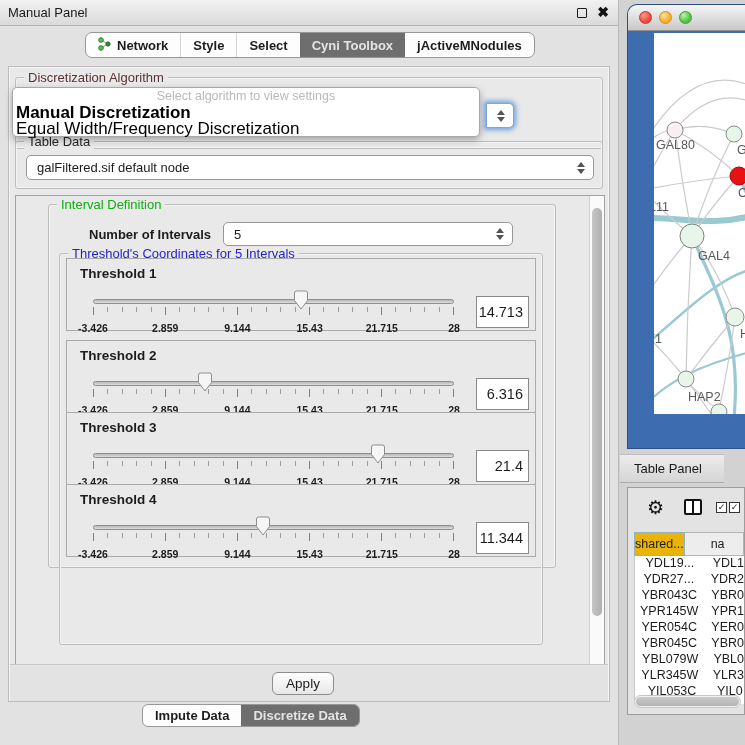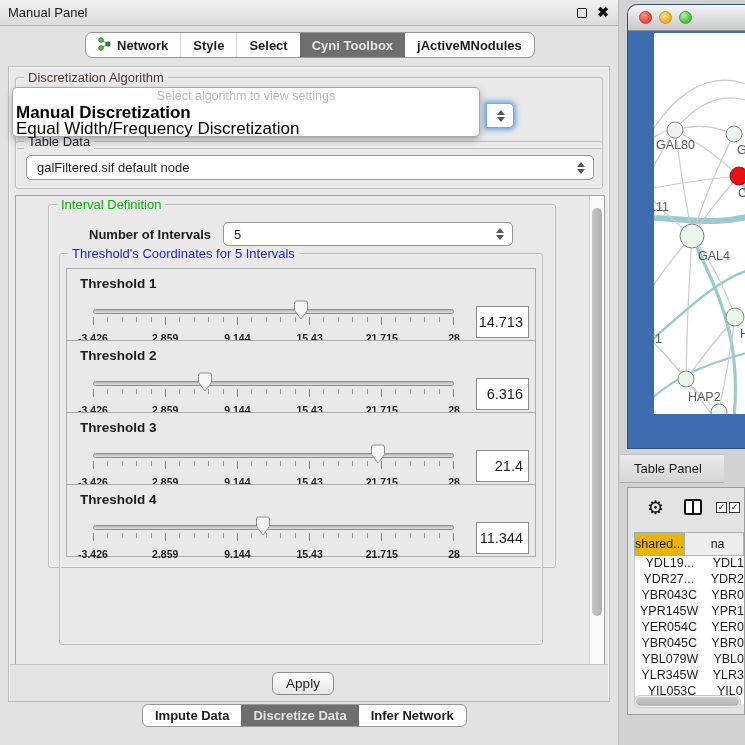--- a/index.html
+++ b/index.html
@@ -212,21 +212,21 @@
           <span class="combo-text">5</span>
           <span class="spinner">
               <span class="up"></span>
               <span class="down"></span>
             </span>
         </div>
 
         <div class="thr-group">
           <span class="group-title blue-title">Threshold's Coordinates for 5 Intervals</span>
 
-          <div class="thr-panel" style="top:14px;">
+          <div class="thr-panel" style="top:4px;">
             <span class="thr-label">Threshold 1</span>
             <div class="slider-wrap">
               <div class="track"></div>
               <div class="thumb-handle" style="left:57.7%;">
                 <svg width="15" height="20" viewBox="0 0 15 20">
                     <path d="M3 1 h9 q2 0 2 2 v7.5 L7.5 19 L1 10.5 V3 q0-2 2-2 z" fill="#f6f6f6" stroke="#8d8d8d"></path>
                   </svg>
               </div>
               <div class="ticks"></div>
               <div class="tick-labels">
@@ -319,23 +319,20 @@
       <div class="apply-btn">Apply</div>
     </div>
   </div>
 
   <div class="bottom-tabs">
     <div class="tab">
         <span>Impute Data</span>
       </div>
     <div class="tab selected">
         <span>Discretize Data</span>
-      </div>
-    <div class="tab">
-        <span>Infer Network</span>
       </div>
   </div>
 
   <div class="popup">
     <div class="hint">Select algorithm to view settings</div>
     <div class="opt bold">Manual Discretization</div>
     <div class="opt">Equal Width/Frequency Discretization</div>
   </div>
 </div>
 

